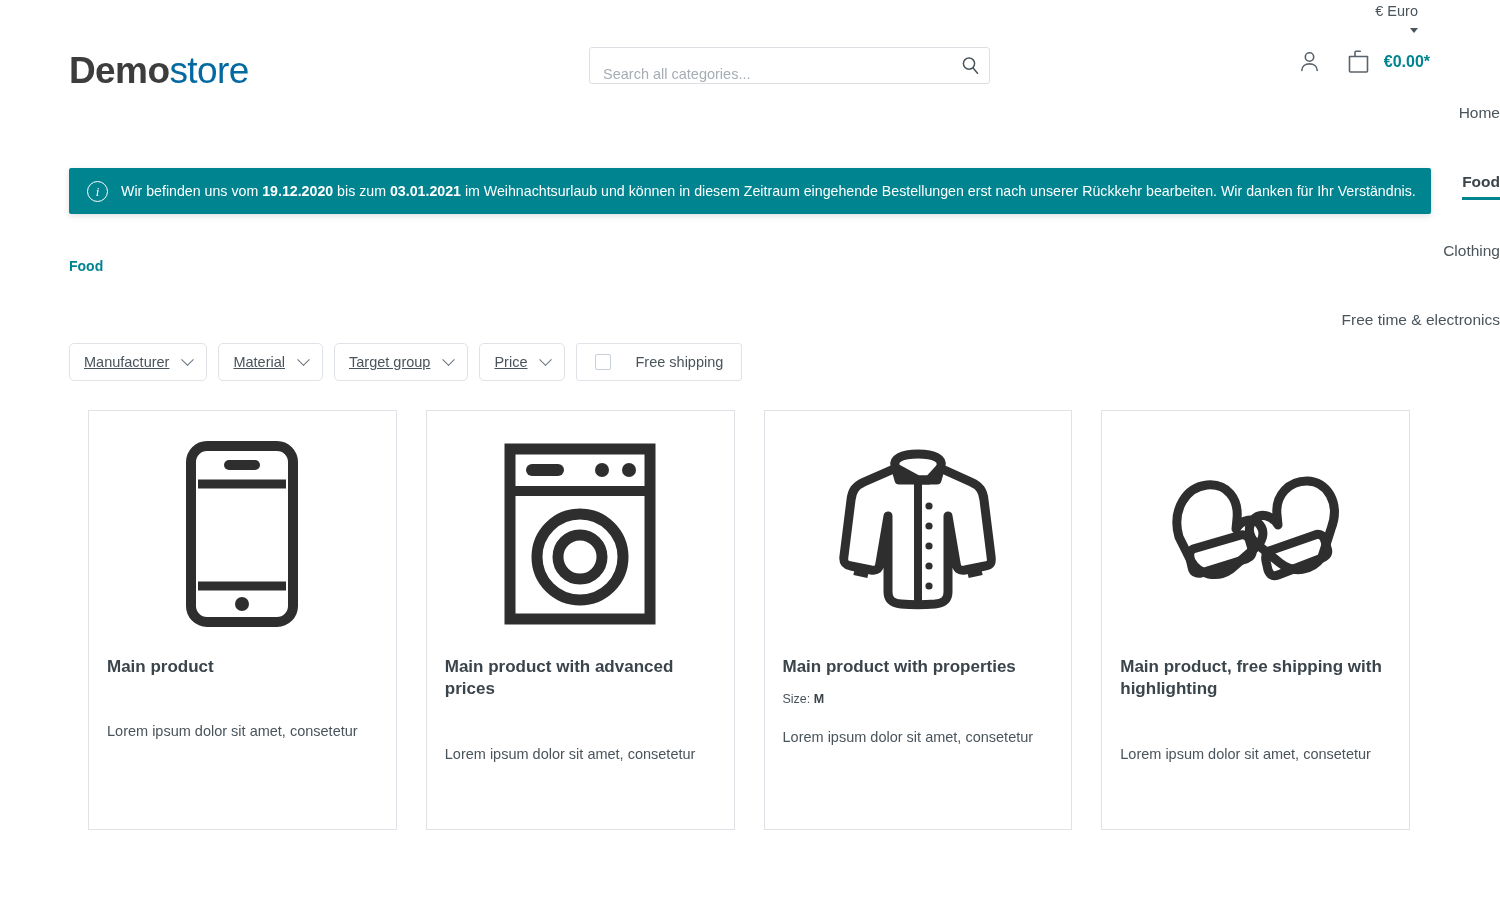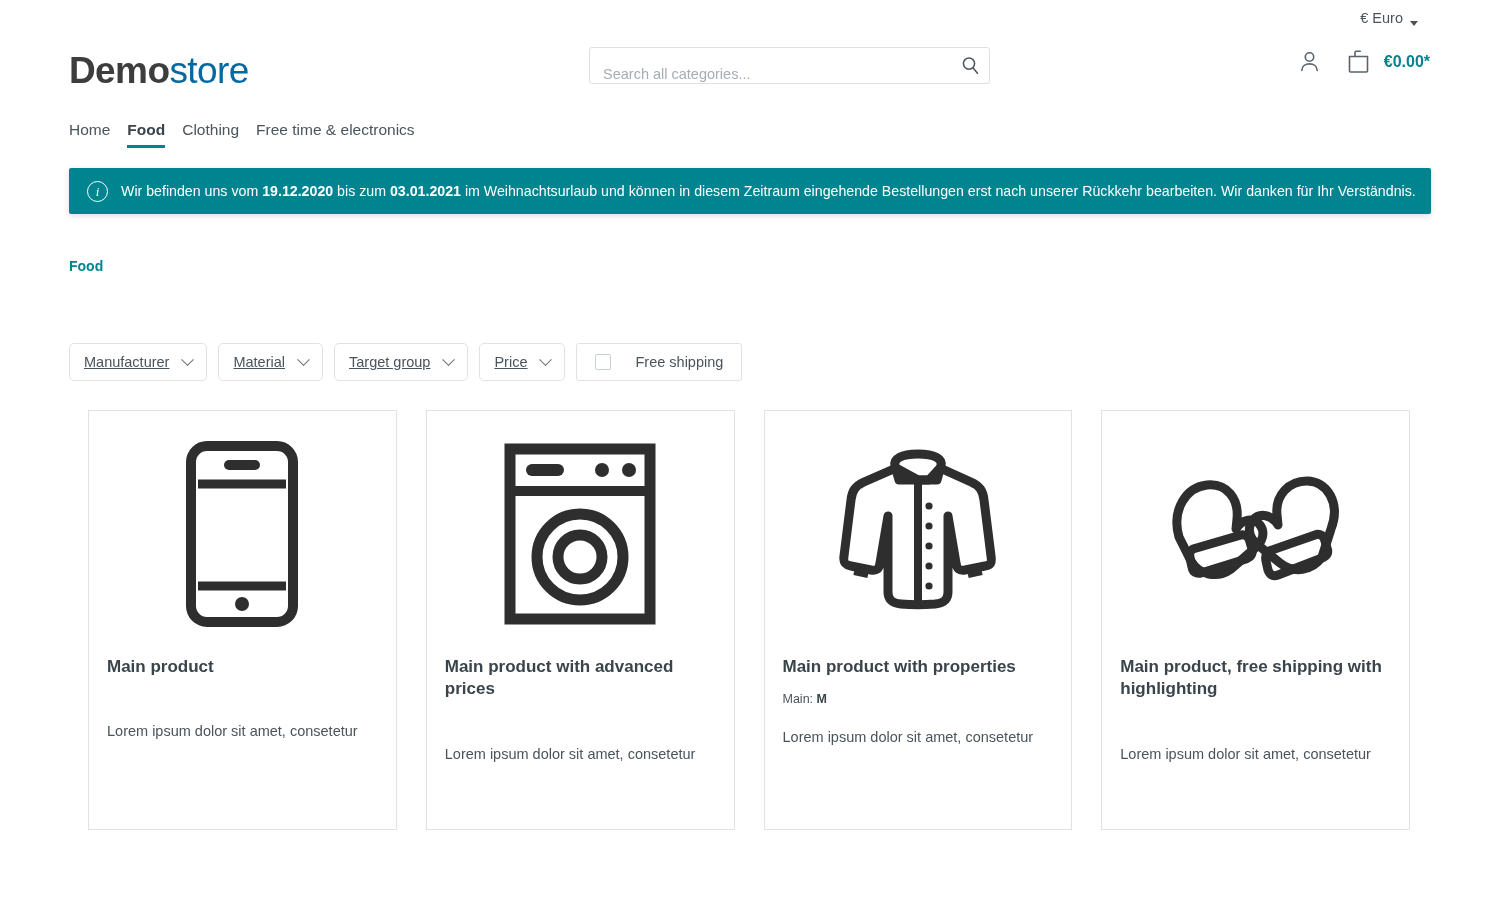--- a/index.html
+++ b/index.html
@@ -16,21 +16,21 @@
   
   .topbar {
     height: 36px;
     display: flex;
     justify-content: flex-end;
     align-items: center;
     padding: 0 82px 0 0;
   }
   .currency {
     display: flex; align-items: flex-end; gap: 7px;
-    font-size: 14.5px; color: #4a545b; cursor: pointer;
+    font-size: 14.5px; color: #4a545b; cursor: pointer; flex-direction: column;
   }
   .caret-down {
     width: 0; height: 0;
     border-left: 4.5px solid transparent;
     border-right: 4.5px solid transparent;
     border-top: 5.5px solid #4a545b;
     display: inline-block;
     margin-top: 2px;
   }
 
@@ -93,23 +93,24 @@
   }
   .cart-total {
     font-size: 16px; font-weight: bold; color: #008490;
     white-space: nowrap;
   }
 
   
   .mainnav {
     display: flex;
     align-items: flex-end;
-    gap: 17px;
+    gap: 42px;
     padding: 0 0 0 69px;
     height: 44px;
+    flex-direction: column;
   }
   .navitem {
     font-size: 15.5px;
     color: #4a545b;
     cursor: pointer;
     padding-bottom: 9px;
     position: relative;
     white-space: nowrap;
   }
   .navitem.active {
@@ -428,21 +429,21 @@
           <circle cx="91" cy="82" r="3.6" fill="#2e2e2e"></circle>
           <circle cx="91" cy="102" r="3.6" fill="#2e2e2e"></circle>
           <circle cx="91" cy="122" r="3.6" fill="#2e2e2e"></circle>
           <circle cx="91" cy="142" r="3.6" fill="#2e2e2e"></circle>
           <line x1="16" y1="128" x2="30" y2="131" stroke="#2e2e2e" stroke-width="6"></line>
           <line x1="130" y1="131" x2="144" y2="128" stroke="#2e2e2e" stroke-width="6"></line>
         </svg>
       </div>
       <div class="card-body">
         <div class="card-title">Main product with properties</div>
-        <div class="card-variant"><span>Main:</span> <b>M</b></div>
+        <div class="card-variant"><span>Size:</span> <b>M</b></div>
         <div class="card-desc" style="margin-top:21px">Lorem ipsum dolor sit amet, consetetur</div>
       </div>
     </div>
 
     <div class="card">
       <div class="card-media">
         <svg width="182" height="118" viewBox="0 0 182 118">
           <g fill="none" stroke="#2e2e2e" stroke-width="9" stroke-linejoin="round" stroke-linecap="round">
             <path d="M14 62 C6 34 22 12 42 10 C62 8 74 24 72 44 l-1 10
                      c6 -10 18 -12 24 -4 c6 8 2 18 -6 24 L66 94 C52 104 34 100 26 86 z"></path>

